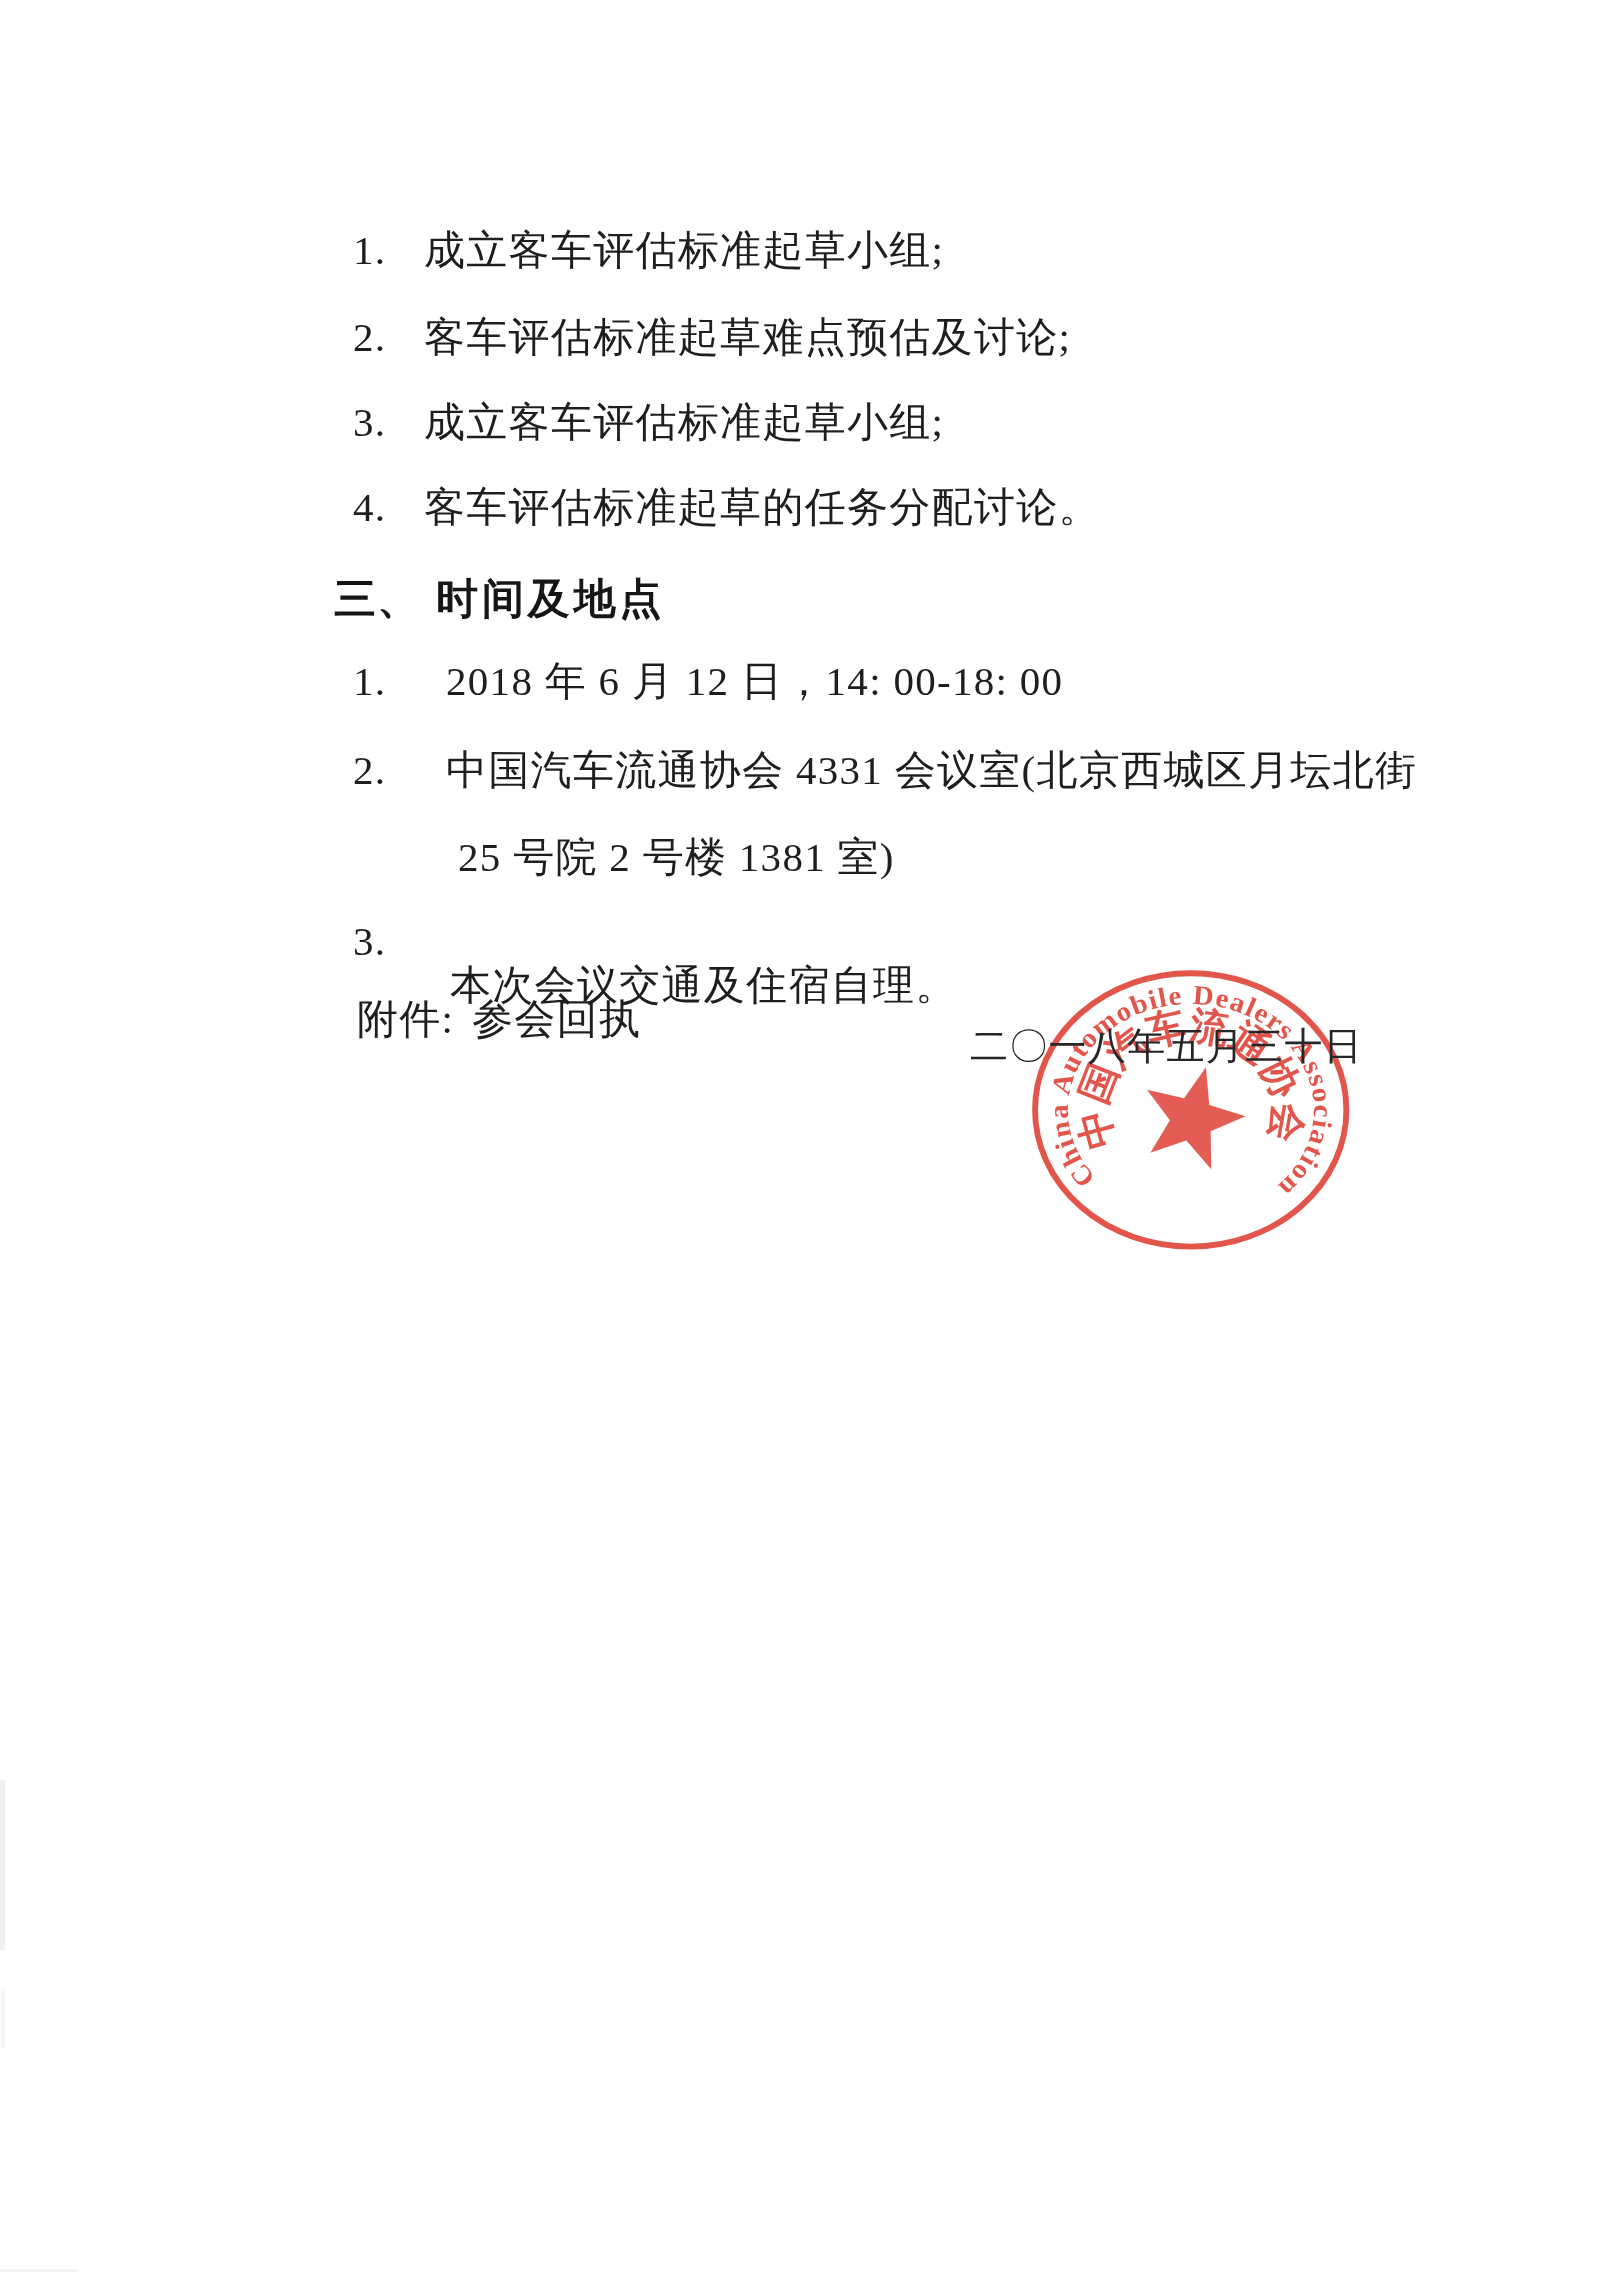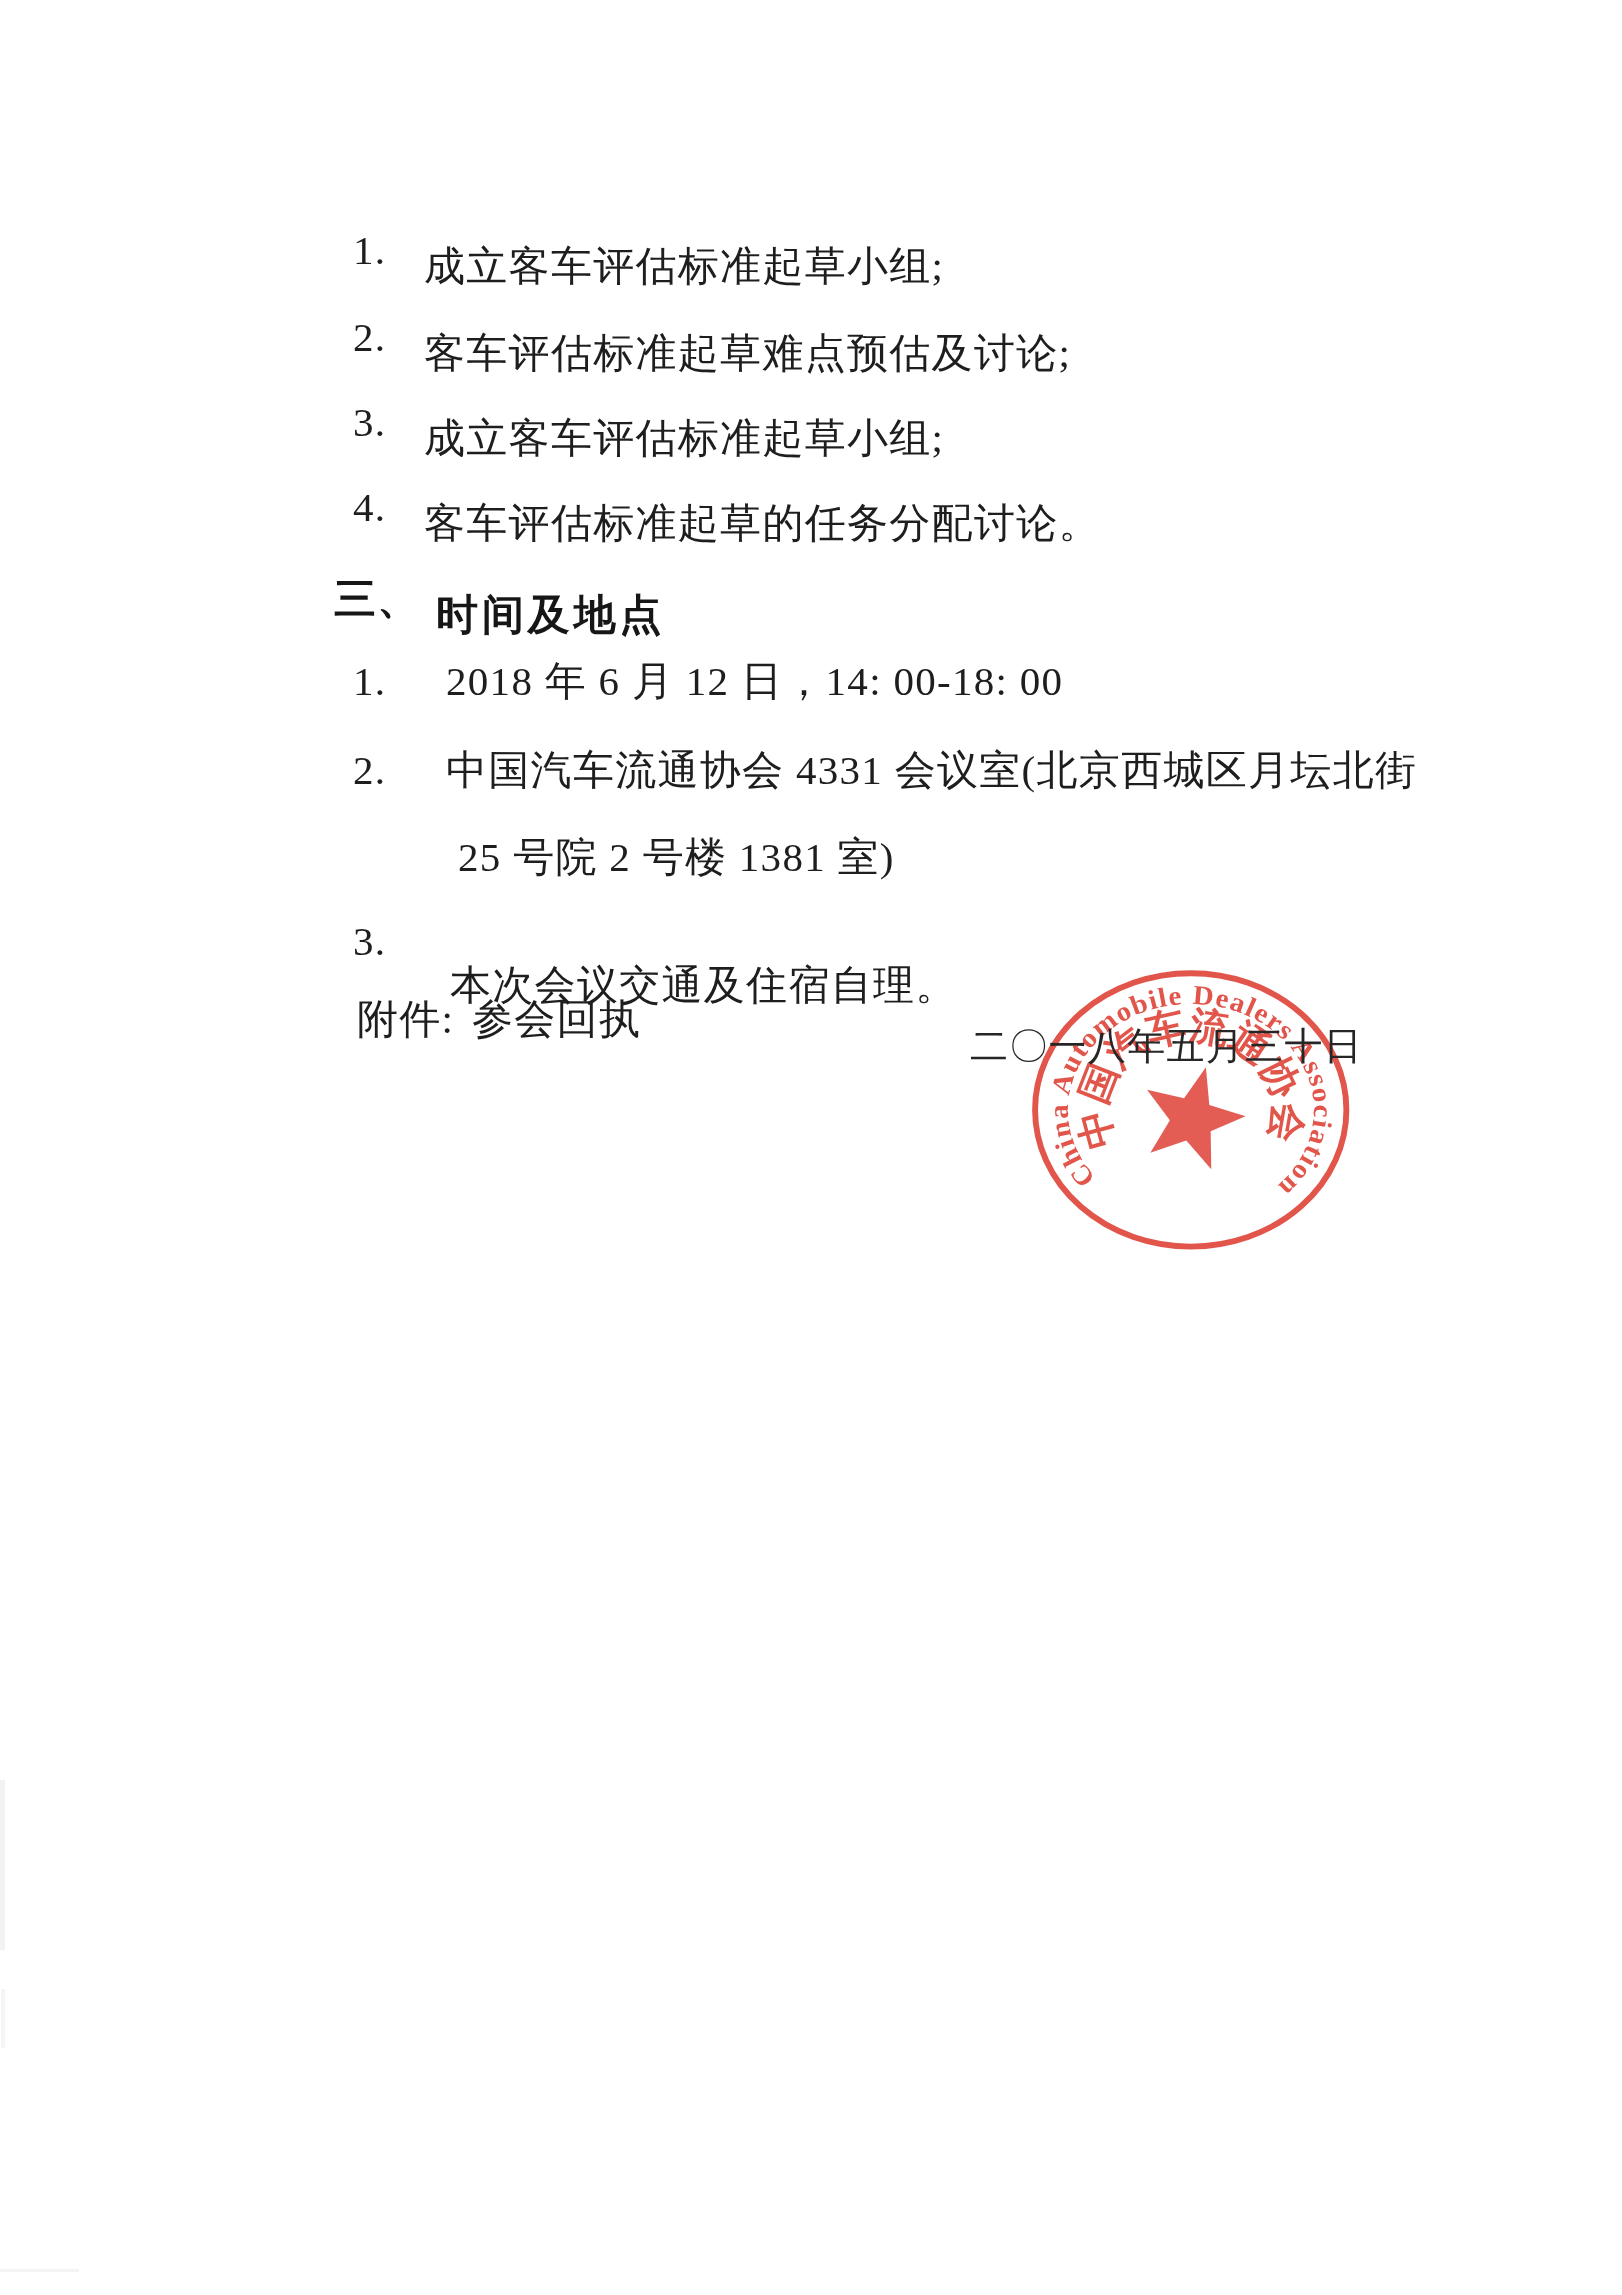--- a/index.html
+++ b/index.html
@@ -8,21 +8,21 @@
     width:1623px;height:2295px;
     background:#ffffff;
     overflow:hidden;
     font-family:"Liberation Serif","DejaVu Serif",serif;
     color:#1e1e1e;
   }
   .ln{position:absolute;left:0;width:1623px;height:52px;}
   .ln span{position:absolute;top:0;white-space:nowrap;}
   .body-text{font-size:41px;letter-spacing:1.3px;line-height:1;}
   .num{left:353px;}
-  .txt{left:424px;margin-top:16px;}
+  .txt{left:424px;}
   .heading{font-weight:bold;font-size:42px;letter-spacing:1.3px;color:#161616;}
   .heading .num{left:334px;}
   .heading .txt{left:436px;letter-spacing:3.9px;}
   .s-txt{left:446px;}
   .s-txt2{left:458px;}
   .s-txt3{left:450px;margin-top:44px;}
   .att-label{left:357px;}
   .att-value{left:472px;}
   .date-line{
     position:absolute;left:970px;top:1027px;

